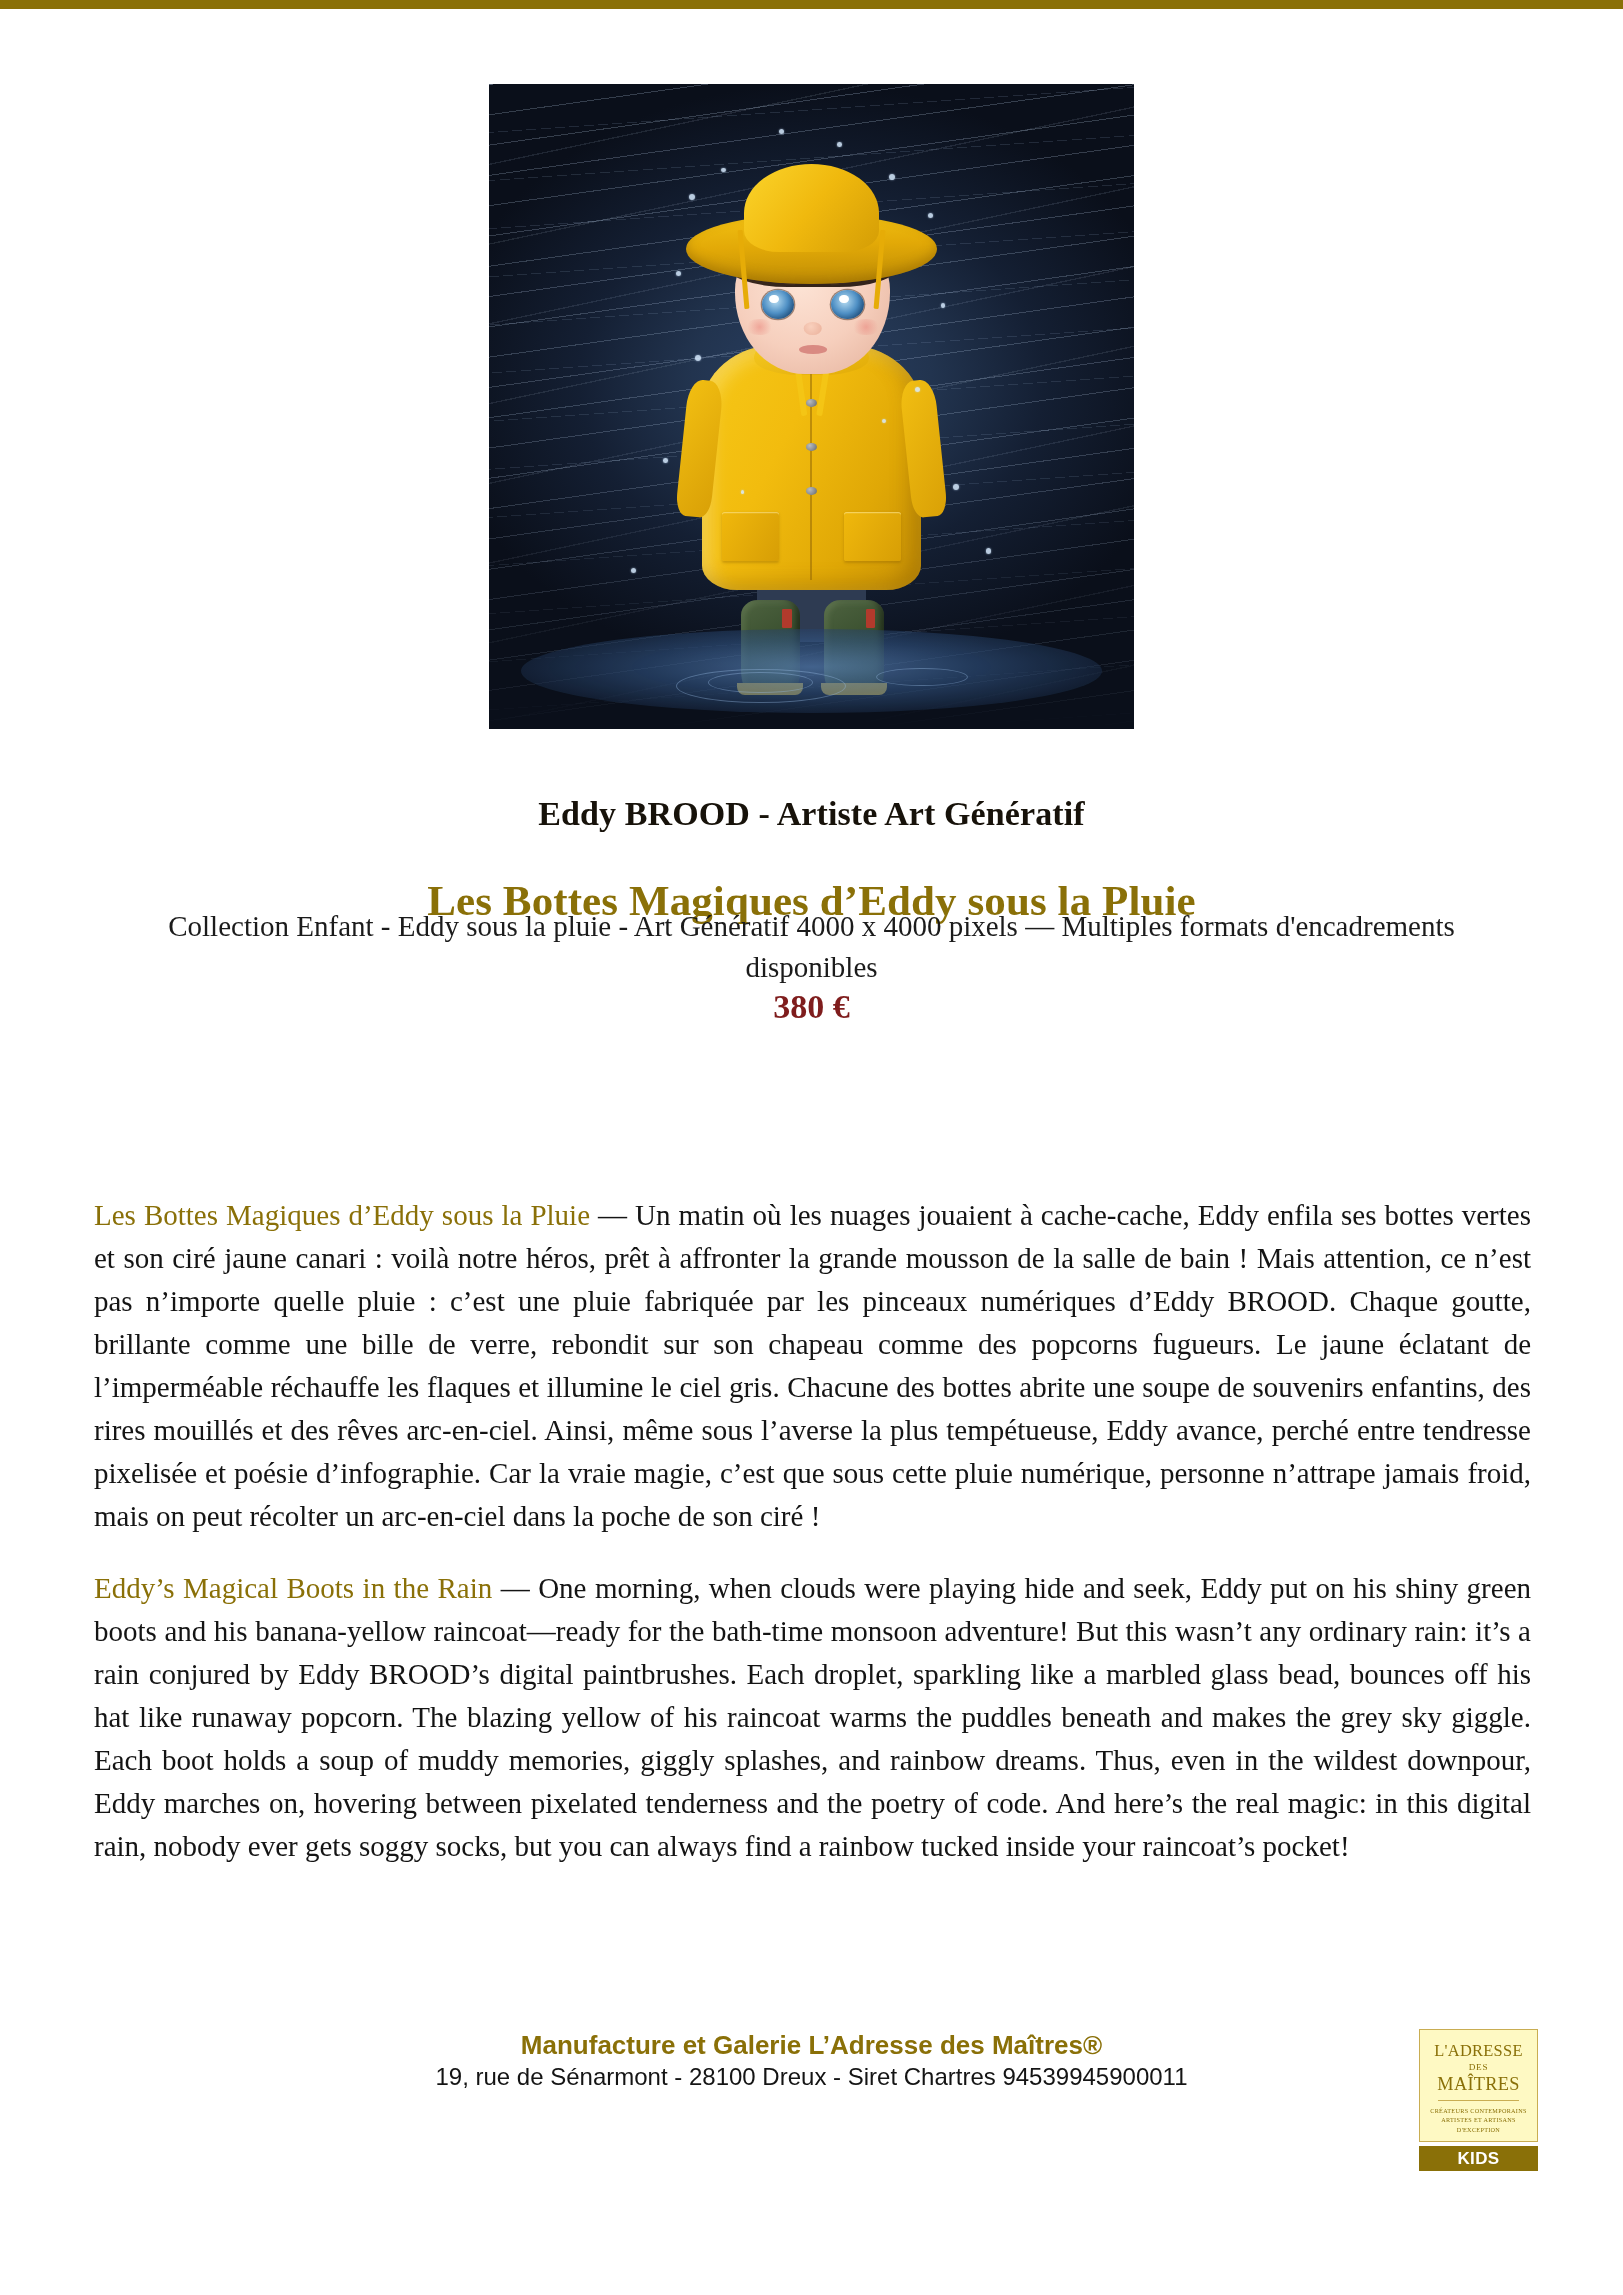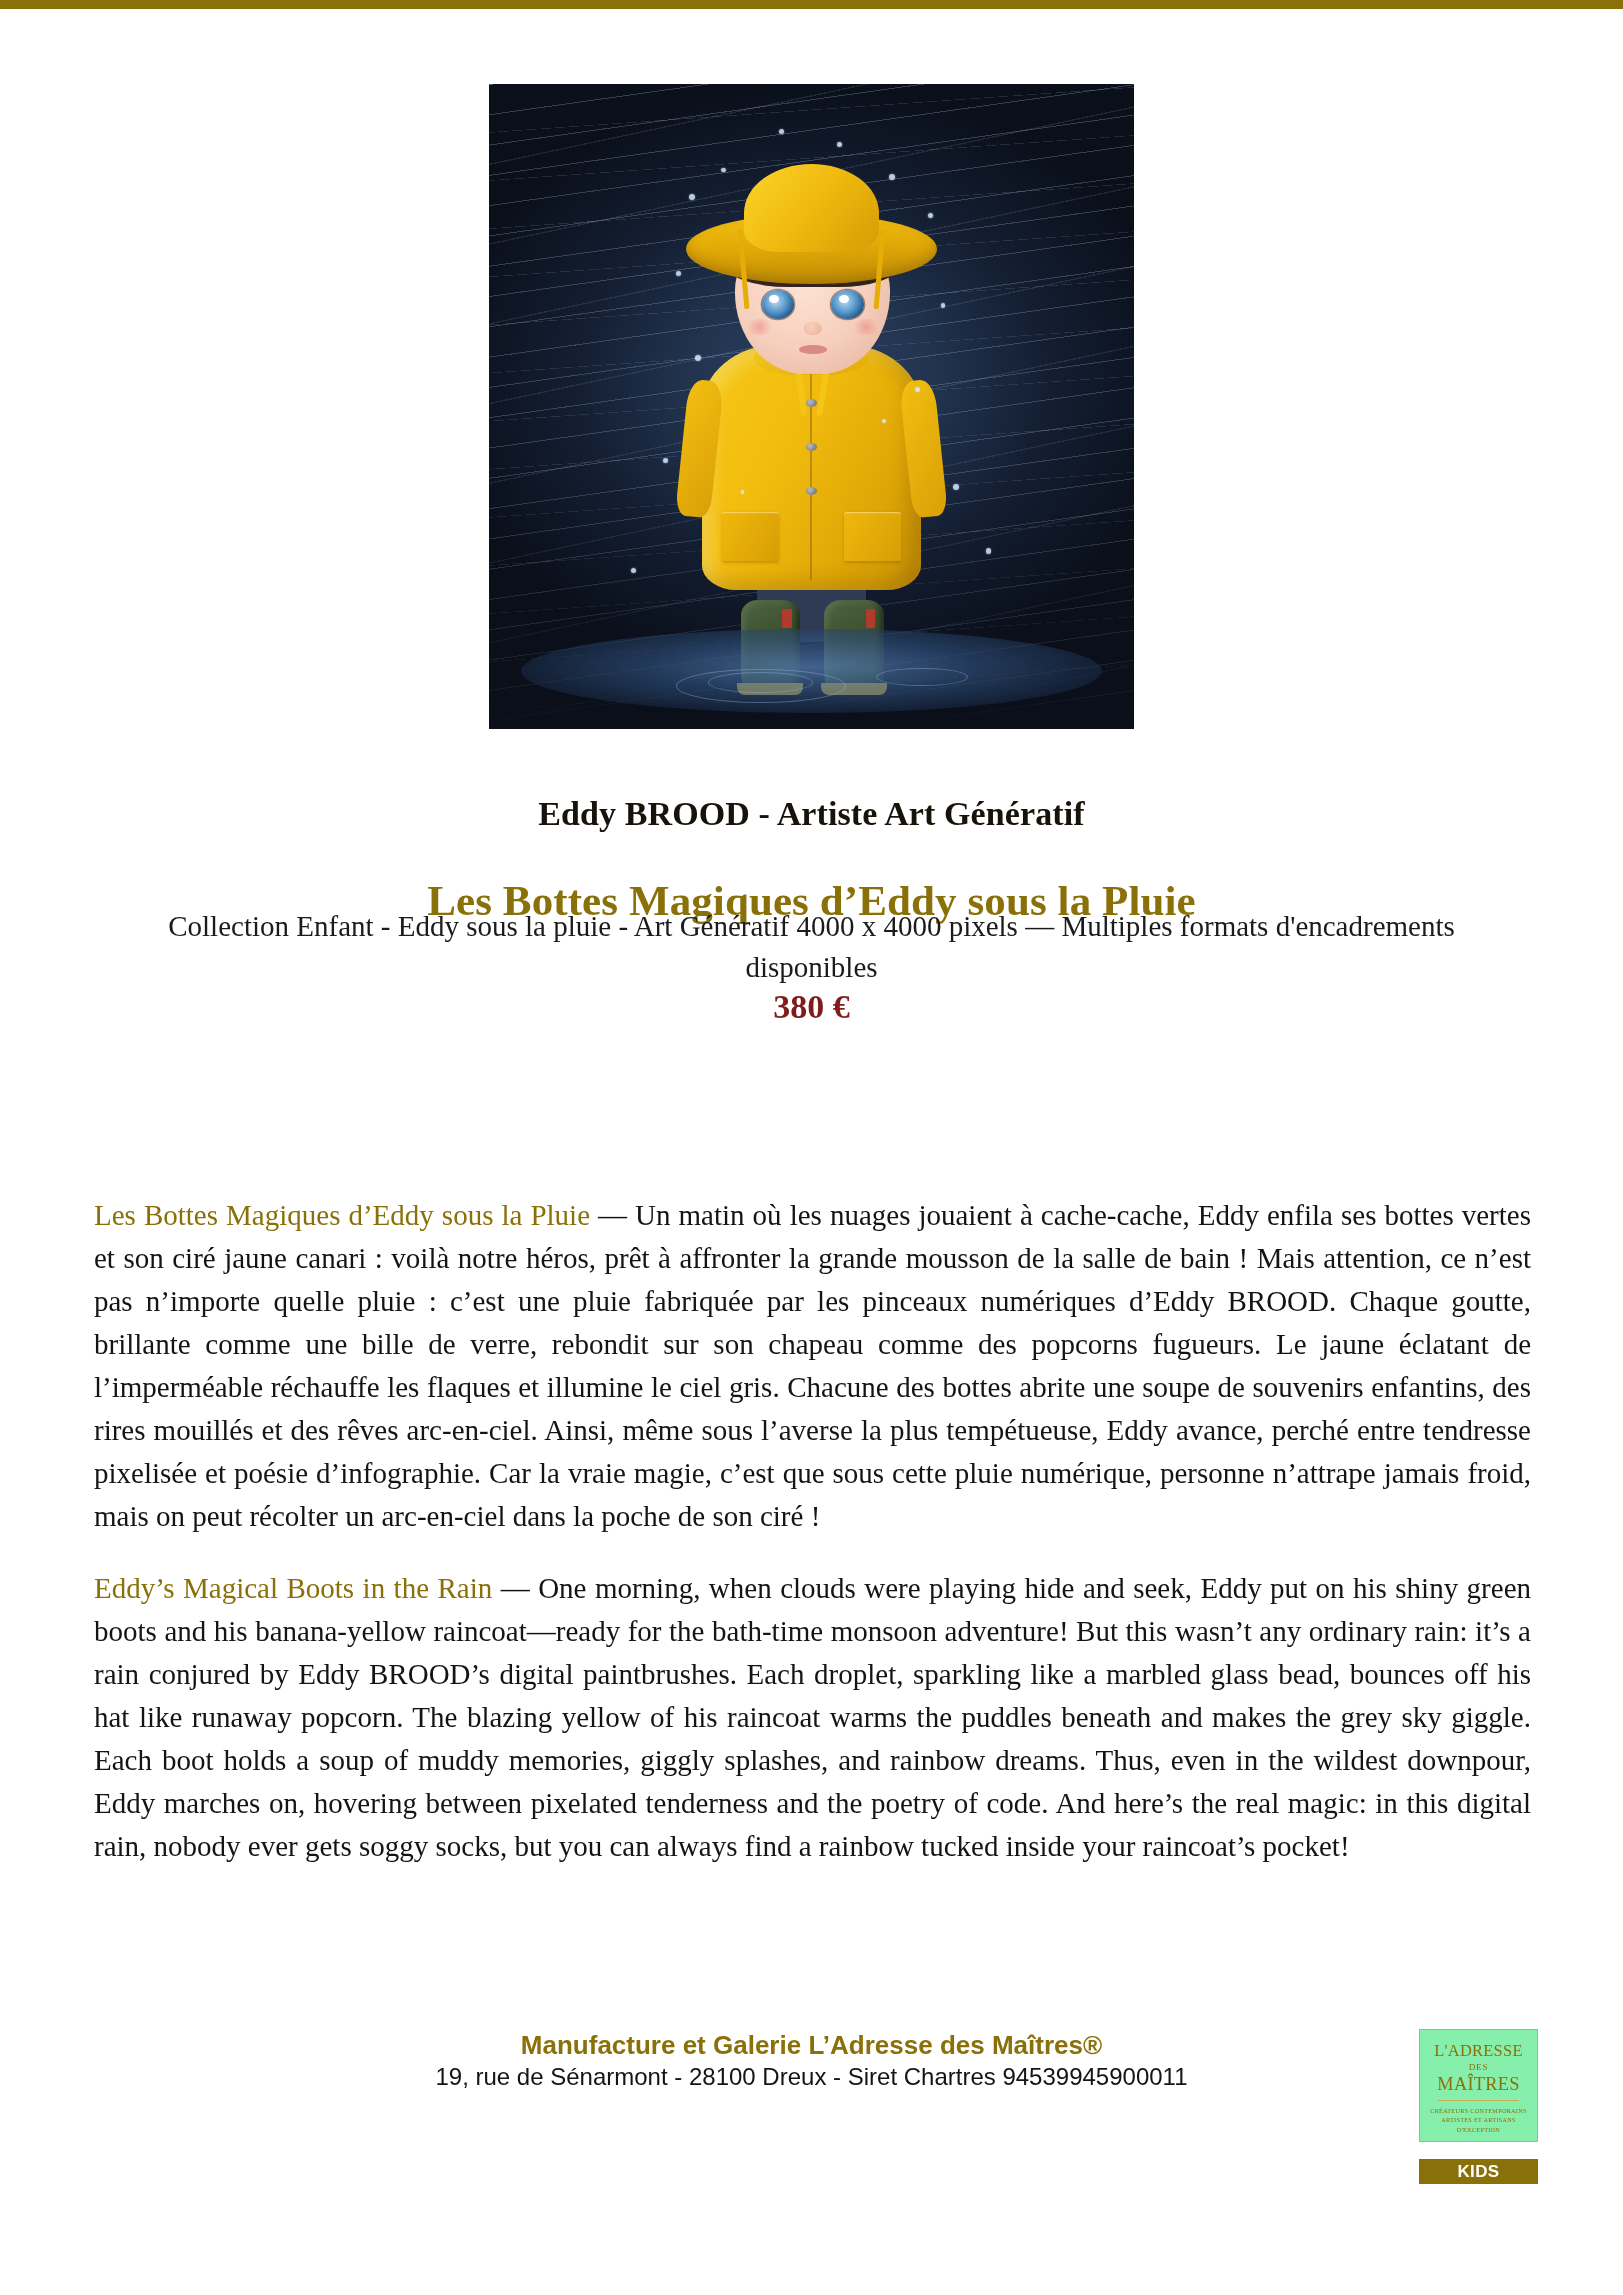--- a/index.html
+++ b/index.html
@@ -307,37 +307,37 @@
   .logo-block {
     position: absolute;
     top: 2029px;
     left: 1419px;
     width: 119px;
   }
   .logo-card {
     width: 119px;
     height: 113px;
     border: 1.3px solid #c9ad52;
-    background: #86efac;
+    background: #fef9c3;
     box-sizing: border-box;
     padding: 11px 6.5px 5.2px;
     text-align: center;
     color: #8a7008;
     font-family: "Liberation Serif", "DejaVu Serif", serif;
   }
   .logo-l1 { font-size: 16.4px; letter-spacing: 0.3px; line-height: 19px; }
   .logo-l2 { font-size: 9.2px; letter-spacing: 0.7px; line-height: 14.4px; }
   .logo-l3 { font-size: 18.3px; letter-spacing: 0.3px; line-height: 20px; }
   .logo-rule {
     width: 78%; height: 0.7px; background: #c9ad52;
     margin: 5.9px auto 5.2px;
   }
   .logo-sub { font-size: 6.2px; letter-spacing: 0.3px; line-height: 9.2px; }
   .kids-badge {
-    margin-top: 17px;
+    margin-top: 4px;
     width: 119px;
     height: 25px;
     background: #8a7008;
     color: #ffffff;
     font-family: "Liberation Sans", "DejaVu Sans", sans-serif;
     font-weight: 700;
     font-size: 17px;
     letter-spacing: 0.4px;
     display: flex;
     align-items: center;

